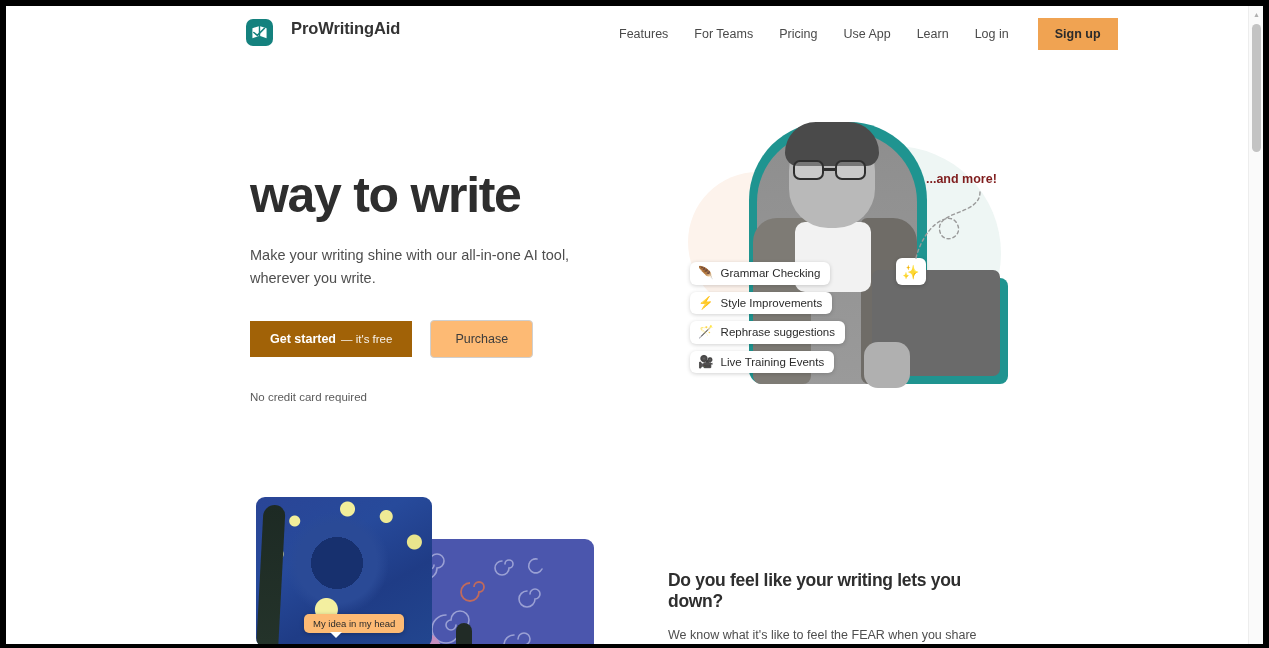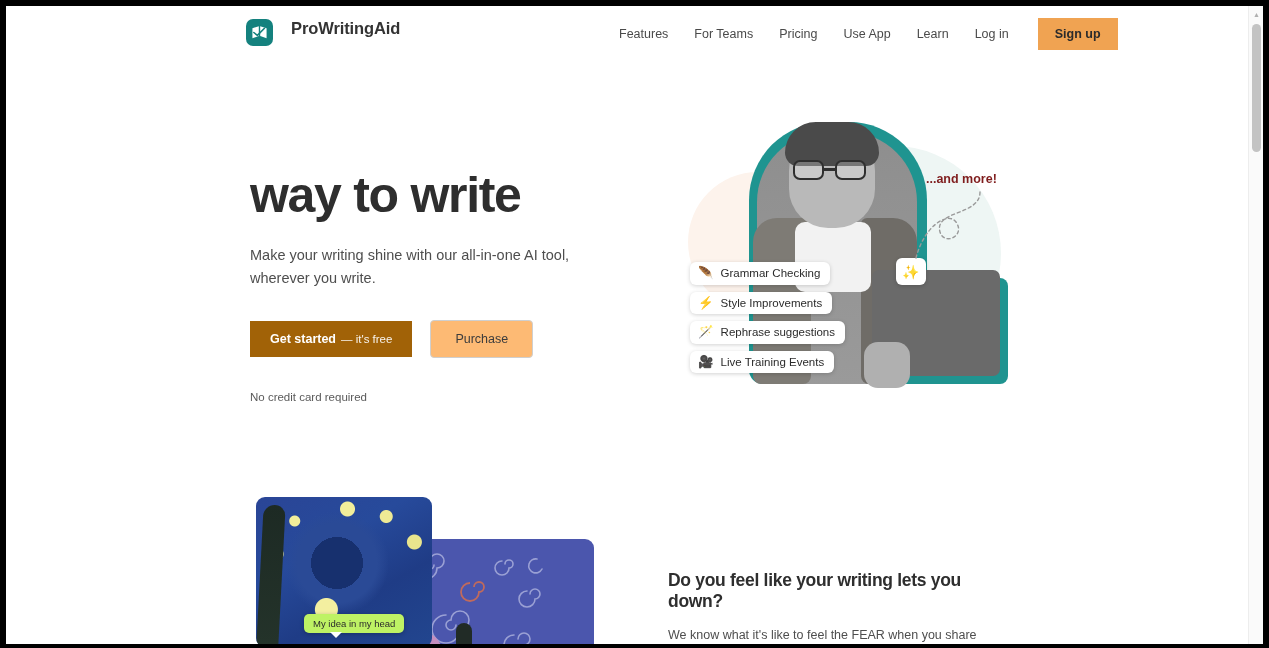--- a/index.html
+++ b/index.html
@@ -178,21 +178,21 @@
       radial-gradient(circle at 40% 75%, #f3efa0 0 11px, transparent 12px),
       radial-gradient(circle at 46% 44%, #17306e 0 26px, #2a4a96 0 40px, transparent 52px),
       linear-gradient(150deg,#2a4596 0%,#274a9b 35%,#1f3c86 65%,#22468f 100%);
   }
   #cypress {
     position:absolute; left:4px; top:8px; width:22px; height:140px;
     background:linear-gradient(#1d2a24,#24332a); border-radius:11px 11px 0 0;
     transform:skewX(-3deg);
   }
   #tooltip {
-    position:absolute; left:48px; top:117px; background:#bef264; border-radius:5px;
+    position:absolute; left:48px; top:117px; background:#fdba74; border-radius:5px;
     padding:4px 9px; font-size:9.5px; color:#2b2b2b; white-space:nowrap;
     box-shadow:0 1px 4px rgba(0,0,0,.25);
   }
   #tooltip:after {
     content:""; position:absolute; left:26px; bottom:-5px; width:0; height:0;
     border-left:6px solid transparent; border-right:6px solid transparent;
     border-top:6px solid #fff;
   }
   #purple-circle {
     position:absolute; left:130px; top:132px; width:58px; height:58px;

